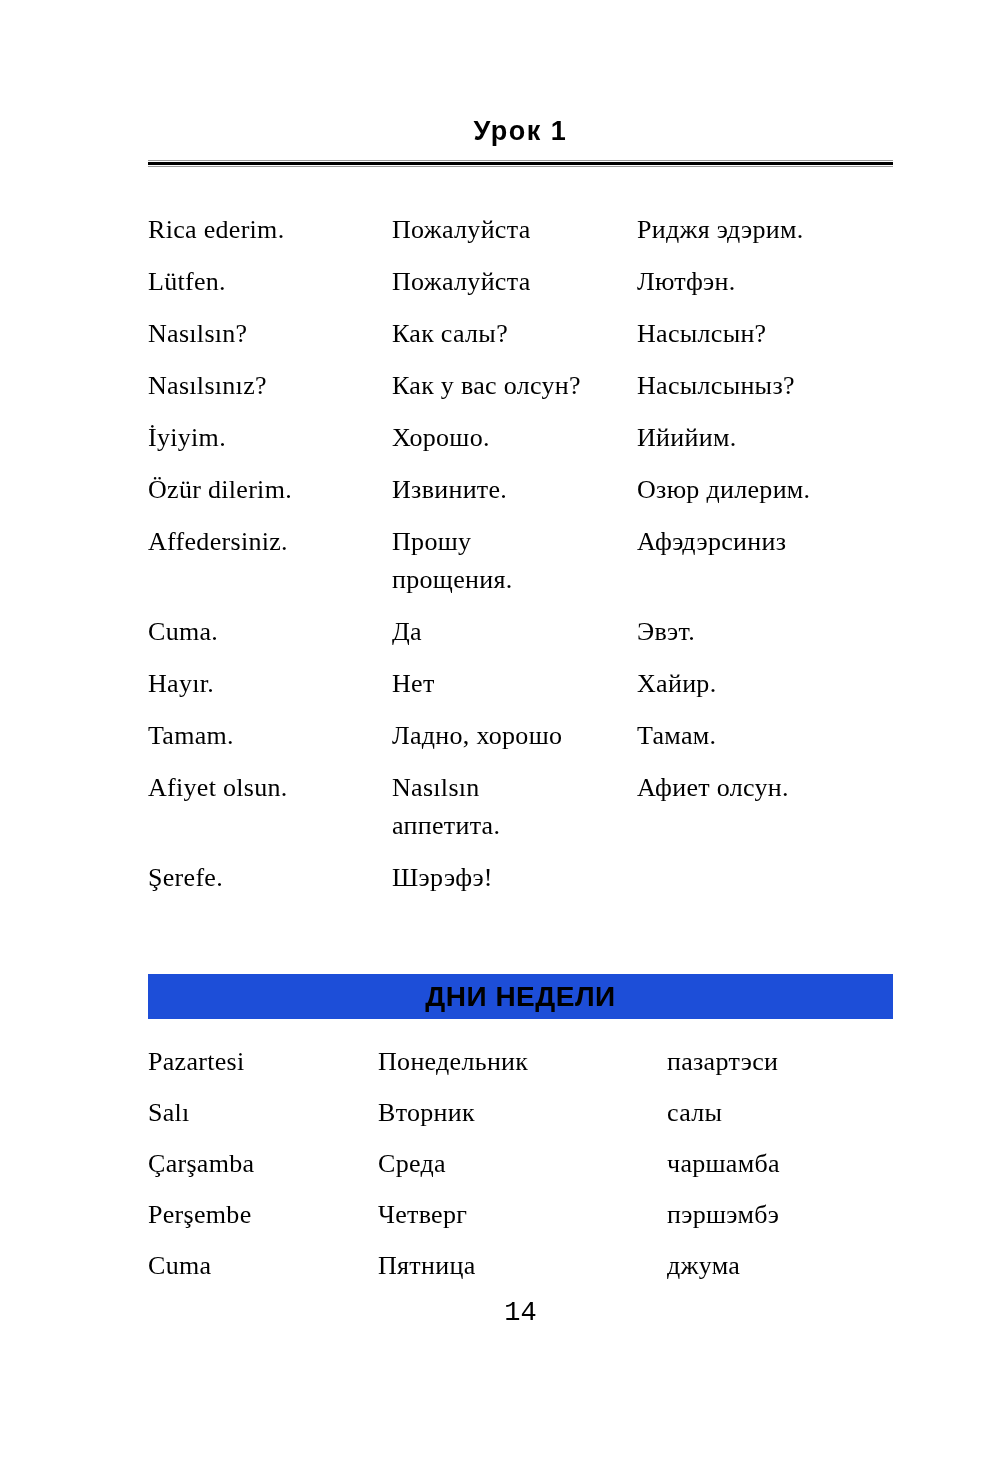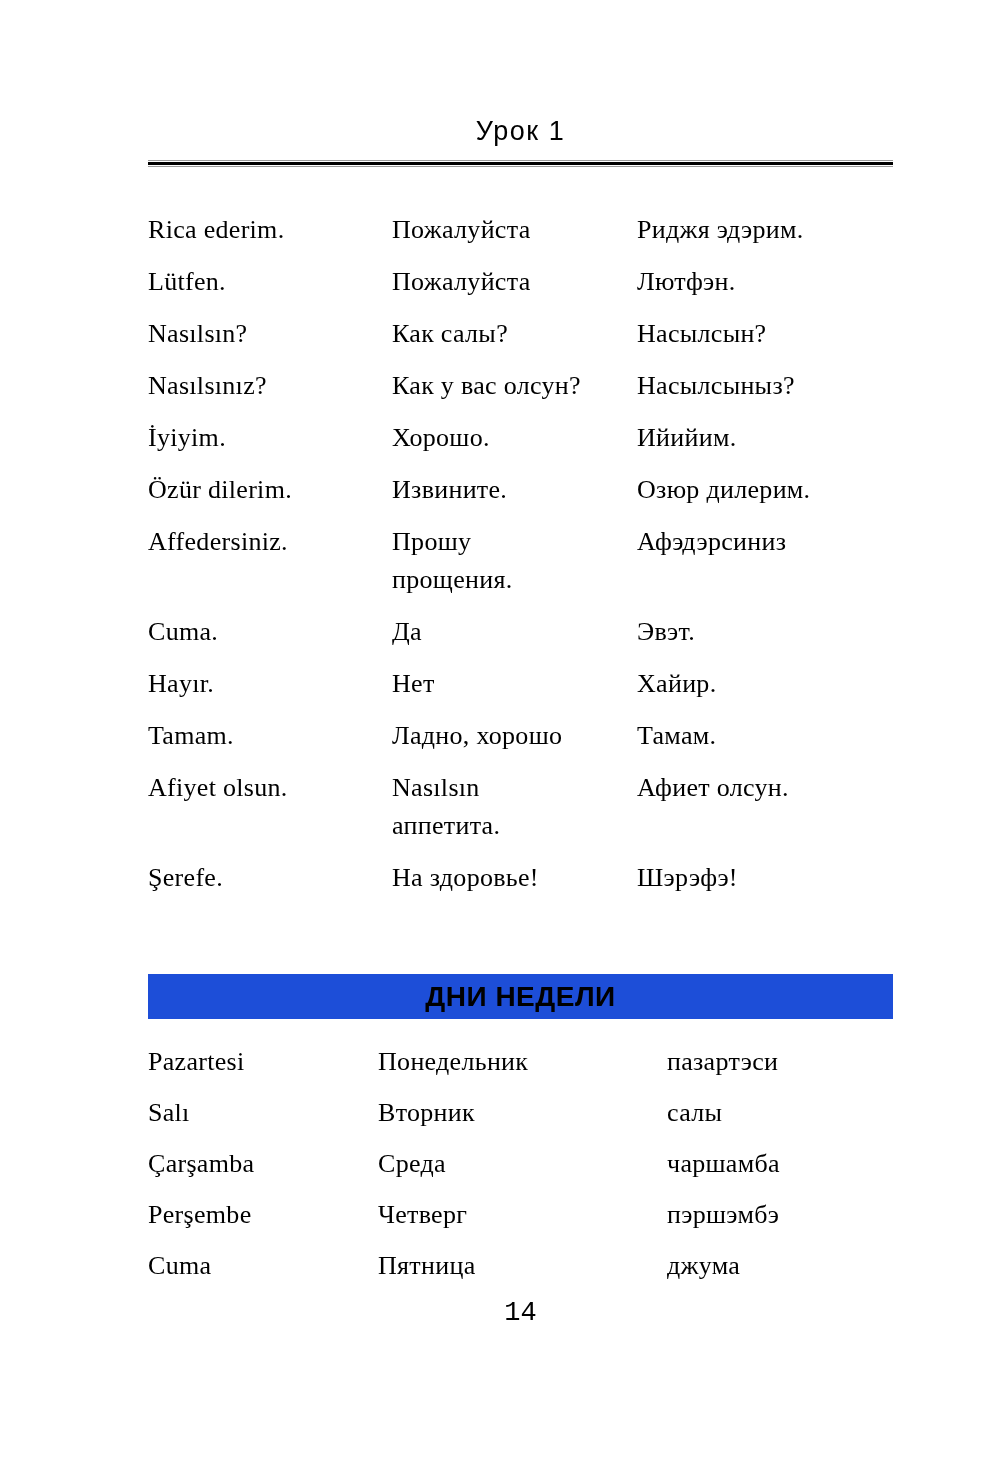--- a/index.html
+++ b/index.html
@@ -17,21 +17,21 @@
   }
   .content {
     margin-left: 148px;
     width: 745px;
     padding-top: 116px;
   }
   .lesson-title {
     margin: 0;
     font-family: "Liberation Sans", sans-serif;
     font-size: 27px;
-    font-weight: normal;
+    font-weight: bold;
     line-height: 30px;
     text-align: center;
     letter-spacing: 1.5px;
   }
   .rule {
     margin-top: 14px;
   }
   .rule-thin {
     height: 1px;
     background: #9a9a9a;
@@ -152,21 +152,20 @@
         <div class="cell">Тамам.</div>
       </div>
       <div class="row">
         <div class="cell">Afiyet olsun.</div>
         <div class="cell">Nasılsın
 аппетита.</div>
         <div class="cell">Афиет олсун.</div>
       </div>
       <div class="row">
         <div class="cell">Şerefe.</div>
-        <div class="cell">На здоровье!</div>
         <div class="cell">Шэрэфэ!</div>
       </div>
     </div>
 
     <div class="band" style="background: #1d4ed8;">
       <span>ДНИ НЕДЕЛИ</span>
     </div>
 
     <div class="table days">
       <div class="row">

